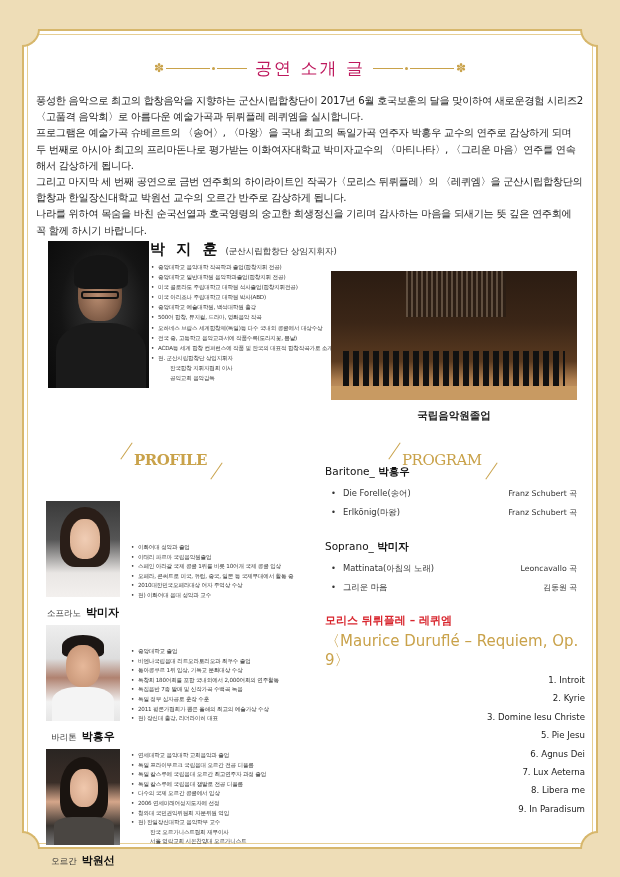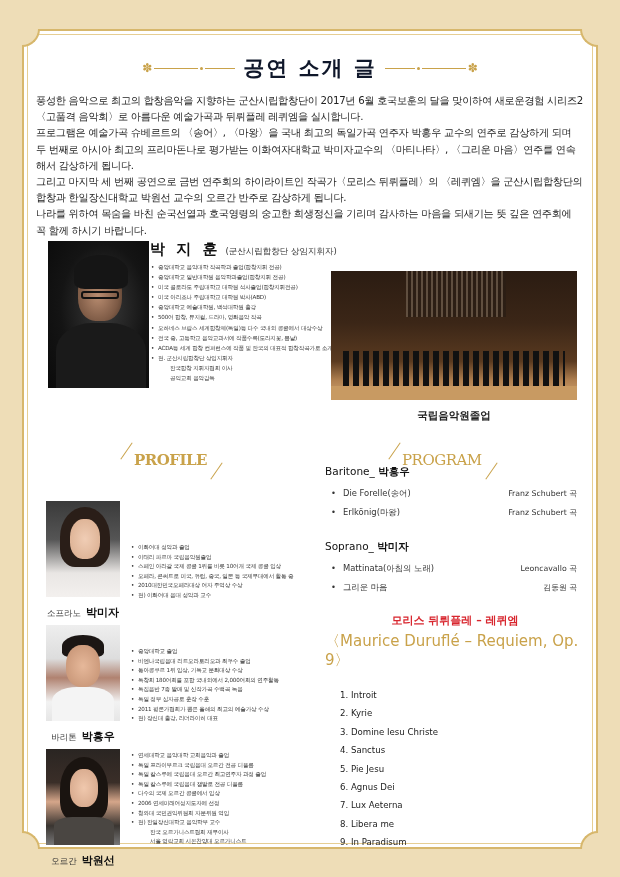--- a/index.html
+++ b/index.html
@@ -32,21 +32,21 @@
 
   .title-row {
     position:absolute; left:0; right:0; top:24px; height:26px;
     display:flex; align-items:center; justify-content:center; gap:8px;
     color:#C9A24A;
   }
   .title-row .line { display:flex; align-items:center; gap:2px; }
   .title-row .seg { height:1px; background:#C9A24A; }
   .title-row .dot { width:3px; height:3px; background:#C9A24A; border-radius:50%; }
   .title-row .flour { font-size:12px; color:#C9A24A; line-height:1; }
-  .title-row .title { font-size:21px; letter-spacing:2px; color:#0f172a; font-weight:bold; }
+  .title-row .title { font-size:17px; letter-spacing:2px; color:#be185d; font-weight:normal; }
 
   .intro {
     position:absolute; left:12px; right:12px; top:62px;
     font-size:10.2px; line-height:16.2px; color:#222; letter-spacing:-0.3px;
   }
   .intro p { margin:0; }
 
   .conductor-photo {
     position:absolute; left:24px; top:210px; width:101px; height:147px;
     background:radial-gradient(ellipse at 55% 45%, #3a3a3a 0%, #141414 55%, #0a0a0a 100%);
@@ -140,23 +140,23 @@
   .p-organ .hair { position:absolute; left:14px; top:8px; width:48px; height:64px; background:#1a1410; border-radius:50% 50% 30% 30%; }
   .p-organ .dress { position:absolute; left:8px; top:68px; width:60px; height:28px; background:#4a4642; border-radius:30% 30% 0 0; }
 
   .program { position:absolute; left:325px; top:465px; width:260px; }
   .prog-group { margin-bottom:12px; }
   .prog-group .ghead { font-size:10.5px; color:#111; margin-bottom:5px; font-weight:normal; }
   .prog-group .ghead b { font-weight:bold; }
   .prog-row { display:flex; justify-content:space-between; font-size:8.4px; line-height:19px; color:#333; padding-left:6px;text-align:right; }
   .prog-row .piece::before { content:"•"; margin-right:7px; }
   .prog-row .composer { font-size:7.8px; padding-right:8px; }
-  .requiem-title { font-size:11px; font-weight:bold; color:#D8262E; margin-top:16px;text-align:center; }
+  .requiem-title { font-size:11px; font-weight:bold; color:#D8262E; margin-top:16px; }
   .requiem-sub { font-size:15px; color:#C9A24A; margin-top:4px; }
-  .movements { list-style:none; margin:16px 0 0 0; padding:0 0 0 15px; }
+  .movements { list-style:none; margin:1px 0 0 0; padding:0 0 0 15px;text-align:right; }
   .movements li { font-size:8.6px; line-height:18.4px; color:#222; }
 </style>
 </head>
 <body>
 
 <div class="frame">
   <div class="corner tl"></div>
   <div class="corner tr"></div>
   <div class="corner bl"></div>
   <div class="corner br"></div>
@@ -325,20 +325,19 @@
       <span class="composer">김동원 곡</span>
     </div>
   </div>
 
   <div class="requiem-title">모리스 뒤뤼플레 – 레퀴엠</div>
   <div class="requiem-sub">〈Maurice Duruflé – Requiem, Op. 9〉</div>
   <ul class="movements">
     <li>1. Introit</li>
     <li>2. Kyrie</li>
     <li>3. Domine Iesu Christe</li>
-    <li>4. Sanctus</li>
     <li>5. Pie Jesu</li>
     <li>6. Agnus Dei</li>
     <li>7. Lux Aeterna</li>
     <li>8. Libera me</li>
     <li>9. In Paradisum</li>
   </ul>
 </div>
 
 </body></html>

